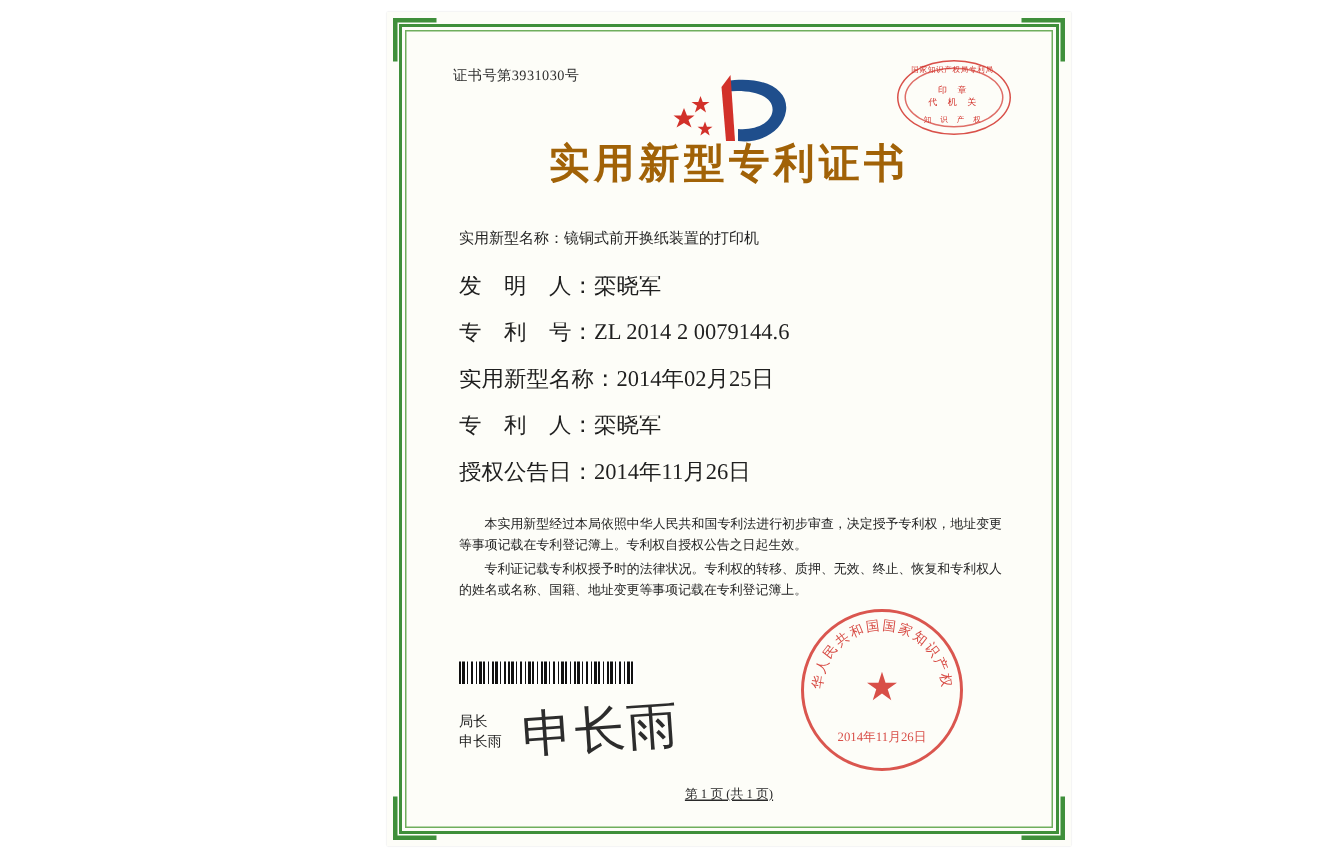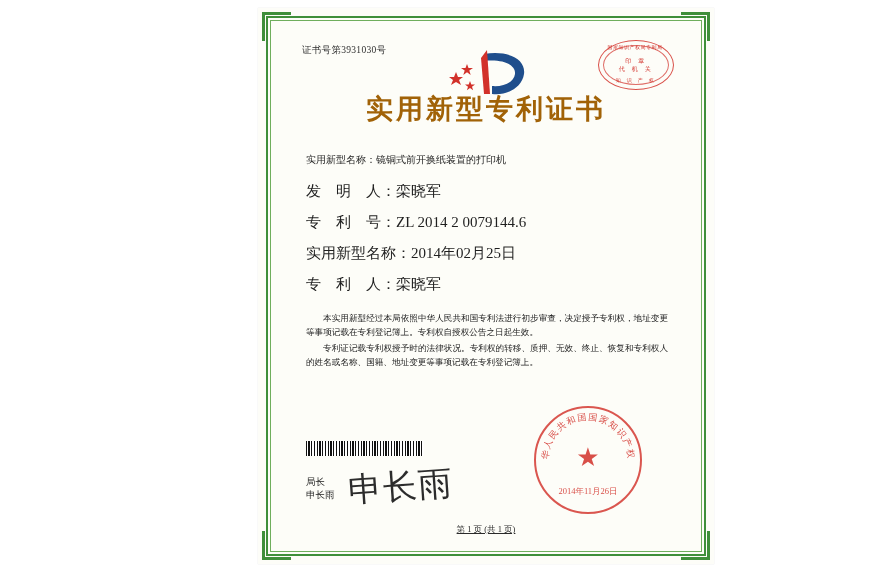--- a/index.html
+++ b/index.html
@@ -308,20 +308,23 @@
           <span class="lbl">发　明　人：</span><span class="val">栾晓军</span>
         </div>
         <div class="field">
           <span class="lbl">专　利　号：</span><span class="val">ZL 2014 2 0079144.6</span>
         </div>
         <div class="field">
           <span class="lbl">实用新型名称：</span><span class="val">2014年02月25日</span>
         </div>
         <div class="field">
           <span class="lbl">专　利　人：</span><span class="val">栾晓军</span>
+        </div>
+        <div class="field">
+          <span class="lbl">授权公告日：</span><span class="val">2014年11月26日</span>
         </div>
       </div>
 
       <div class="body-text">
         <p>本实用新型经过本局依照中华人民共和国专利法进行初步审查，决定授予专利权，地址变更等事项记载在专利登记簿上。专利权自授权公告之日起生效。</p>
         <p>专利证记载专利权授予时的法律状况。专利权的转移、质押、无效、终止、恢复和专利权人的姓名或名称、国籍、地址变更等事项记载在专利登记簿上。</p>
       </div>
 
       <div class="barcode"></div>
 

